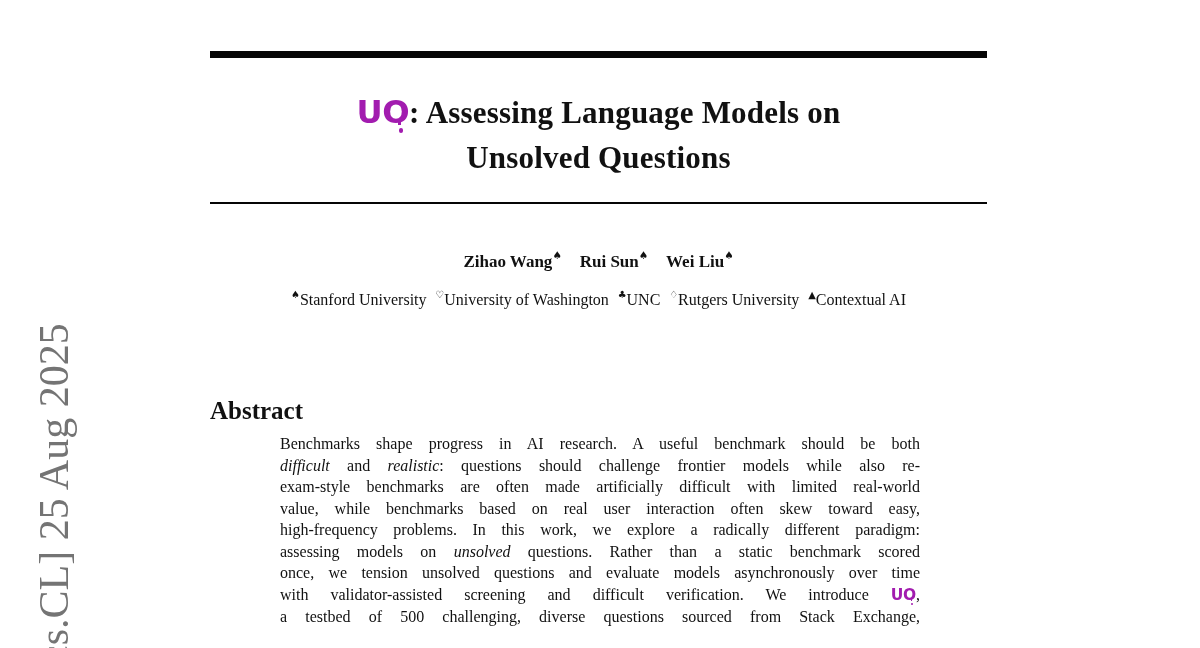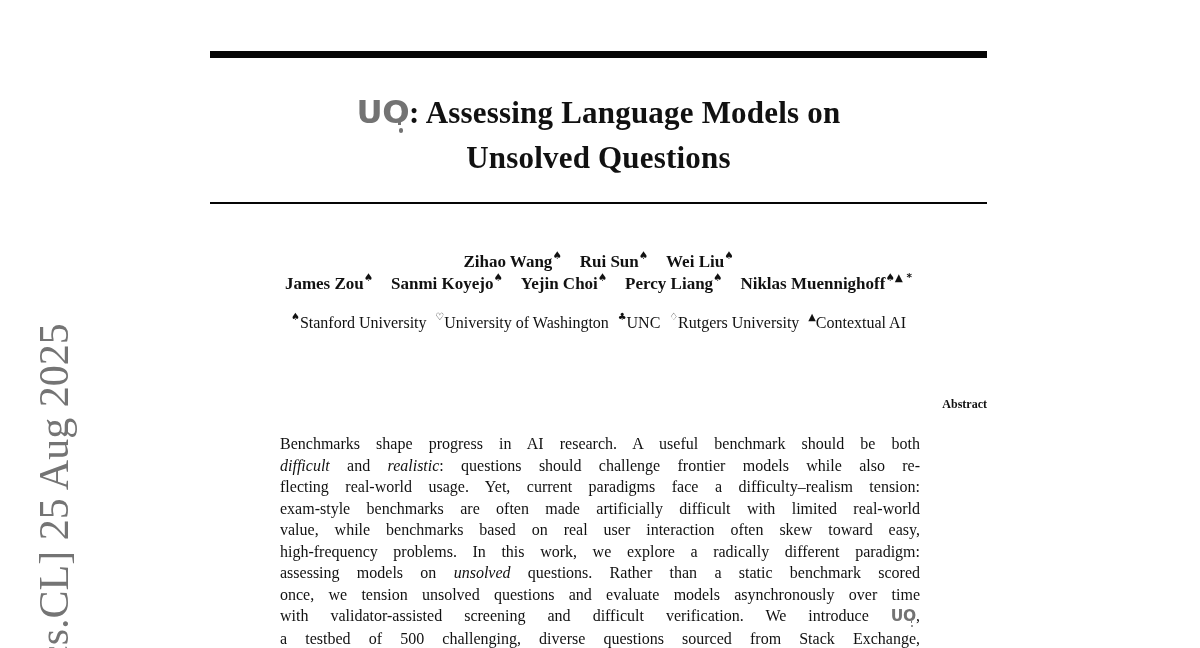--- a/index.html
+++ b/index.html
@@ -37,21 +37,21 @@
     text-align: center;
     font-size: 31px; font-weight: 700;
     line-height: 45px;
     letter-spacing: 0.2px;
   }
 
   
   .uq-logo {
     font-family: "DejaVu Sans", "Liberation Sans", sans-serif;
     font-weight: 700;
-    color: #737373;
+    color: #a21caf;
     letter-spacing: -0.02em;
     white-space: nowrap;
   }
   .uq-q { position: relative; display: inline-block; line-height: 1; }
   .uq-tail {
     position: absolute; right: 30%; bottom: 0.10em;
     width: 0.10em; height: 0.16em; background: currentColor;
   }
   .uq-dot {
     position: absolute; right: 22%; bottom: -0.14em;
@@ -79,22 +79,22 @@
     font-weight: 400;
     font-size: 16px;
     margin-top: 16px;
   }
   .affil + .affil { margin-left: 0.55em; }
   .affil-sup { font-weight: 400 !important; }
 
   .abs-head {
     position: absolute;
     left: 210px; top: 397px; width: 777px;
-    text-align: right;
-    font-size: 12px; font-weight: 700;
+    text-align: left;
+    font-size: 25px; font-weight: 700;
   }
 
   .abs-body {
     position: absolute;
     left: 280px; top: 433px; width: 640px;
     font-size: 16px;
     line-height: 21.5px;
   }
   .abs-line {
     text-align: justify;
@@ -115,31 +115,29 @@
   <div class="title">
     <div class="t-line"><span class="logo-slot"><span class="uq-logo uq-logo-title"><span class="uq-u">U</span><span class="uq-q"><span class="uq-o">O</span><span class="uq-tail"></span><span class="uq-dot"></span></span></span></span><span>: Assessing Language Models on</span></div>
     <div class="t-line">Unsolved Questions</div>
   </div>
 
   <div class="rule rule-mid"></div>
 
   <div class="authors">
     <div>
         <div class="author-line"><span class="author">Zihao Wang<sup class="author-sup">♠</sup></span><span class="author">Rui Sun<sup class="author-sup">♠</sup></span><span class="author">Wei Liu<sup class="author-sup">♠</sup></span></div>
-        <div class="author-line"><span class="author">James Zou<sup class="author-sup">♠</sup></span><span class="author">Sanmi Koyejo<sup class="author-sup">♠</sup></span><span class="author">Yejin Choi<sup class="author-sup">♠</sup></span><span class="author">Percy Liang<sup class="author-sup">♠</sup></span><span class="author">Niklas Muennighoff<sup class="author-sup">♠▲ *</sup></span></div>
       </div>
     <div class="affils"><span class="affil"><sup class="affil-sup">♠</sup>Stanford University</span><span class="affil"><sup class="affil-sup">♡</sup>University of Washington</span><span class="affil"><sup class="affil-sup">♣</sup>UNC</span><span class="affil"><sup class="affil-sup">♢</sup>Rutgers University</span><span class="affil"><sup class="affil-sup">▲</sup>Contextual AI</span></div>
   </div>
 
   <div class="abs-head">Abstract</div>
 
   <div class="abs-body">
       <div class="abs-line"><span>Benchmarks shape progress in AI research. A useful benchmark should be both</span></div>
       <div class="abs-line"><span class="it">difficult</span><span> and </span><span class="it">realistic</span><span>: questions should challenge frontier models while also re-</span></div>
-      <div class="abs-line"><span>flecting real-world usage. Yet, current paradigms face a difficulty–realism tension:</span></div>
       <div class="abs-line"><span>exam-style benchmarks are often made artificially difficult with limited real-world</span></div>
       <div class="abs-line"><span>value, while benchmarks based on real user interaction often skew toward easy,</span></div>
       <div class="abs-line"><span>high-frequency problems. In this work, we explore a radically different paradigm:</span></div>
       <div class="abs-line"><span>assessing models on </span><span class="it">unsolved</span><span> questions. Rather than a static benchmark scored</span></div>
       <div class="abs-line"><span>once, we tension unsolved questions and evaluate models asynchronously over time</span></div>
       <div class="abs-line"><span>with validator-assisted screening and difficult verification. We introduce </span><span class="uq-logo uq-logo-inline"><span class="uq-u">U</span><span class="uq-q"><span class="uq-o">O</span><span class="uq-tail"></span><span class="uq-dot"></span></span></span><span>,</span></div>
       <div class="abs-line"><span>a testbed of 500 challenging, diverse questions sourced from Stack Exchange,</span></div>
     </div>
 
 </div>

